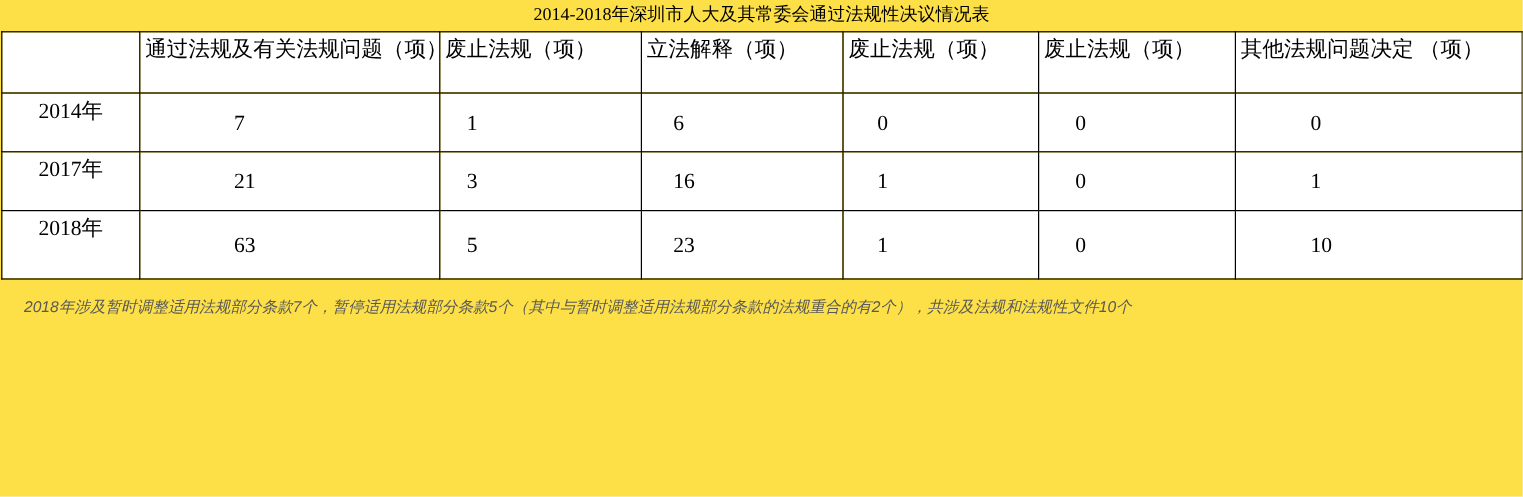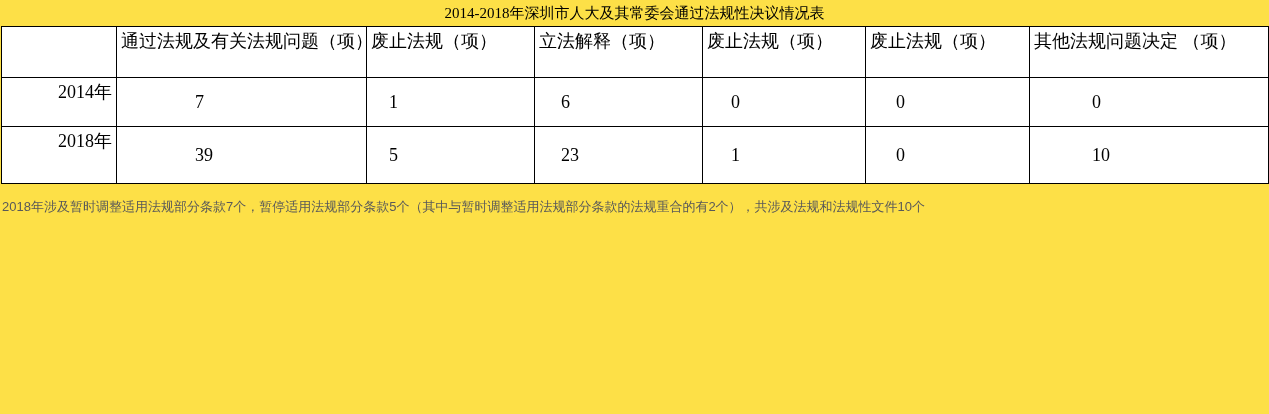--- a/index.html
+++ b/index.html
@@ -40,44 +40,45 @@
   
   table.stats thead th{
     height:48px;
     vertical-align:top;
     text-align:left;
     padding:2px 4px 0 4px;
   }
   
   td.rowlabel{
     vertical-align:top;
-    text-align:right;
+    text-align:center;
     padding:2px 4px 0 4px;
     height:46px;
   }
   tbody tr:last-child td.rowlabel{ height:54px; }
   
   td.num{
     vertical-align:middle;
     text-align:left;
     font-size:14px;
   }
   td.num.col1{ padding-left:78px; }
   td.num.col2{ padding-left:22px; }
   td.num.col3{ padding-left:26px; }
   td.num.col4{ padding-left:28px; }
   td.num.col5{ padding-left:30px; }
   td.num.col6{ padding-left:62px; }
   .footnote{
     margin-top:14px;
-    padding-left:2px;
+    padding-left:20px;
     font-family:"Liberation Sans", sans-serif;
     font-size:13px;
     color:#595959;
     white-space:nowrap;
+    font-style:italic;
   }
 </style>
 </head>
 <body>
 
 <div class="page">
 
   <div class="title">2014-2018年深圳市人大及其常委会通过法规性决议情况表</div>
 
   <table class="stats">
@@ -105,22 +106,31 @@
         <tr>
           <td class="rowlabel col0">2014年</td>
           <td class="num col1">7</td>
           <td class="num col2">1</td>
           <td class="num col3">6</td>
           <td class="num col4">0</td>
           <td class="num col5">0</td>
           <td class="num col6">0</td>
         </tr>
         <tr>
+          <td class="rowlabel col0">2017年</td>
+          <td class="num col1">21</td>
+          <td class="num col2">3</td>
+          <td class="num col3">16</td>
+          <td class="num col4">1</td>
+          <td class="num col5">0</td>
+          <td class="num col6">1</td>
+        </tr>
+        <tr>
           <td class="rowlabel col0">2018年</td>
-          <td class="num col1">39</td>
+          <td class="num col1">63</td>
           <td class="num col2">5</td>
           <td class="num col3">23</td>
           <td class="num col4">1</td>
           <td class="num col5">0</td>
           <td class="num col6">10</td>
         </tr>
       </tbody>
   </table>
 
   <div class="footnote">2018年涉及暂时调整适用法规部分条款7个，暂停适用法规部分条款5个（其中与暂时调整适用法规部分条款的法规重合的有2个），共涉及法规和法规性文件10个</div>

